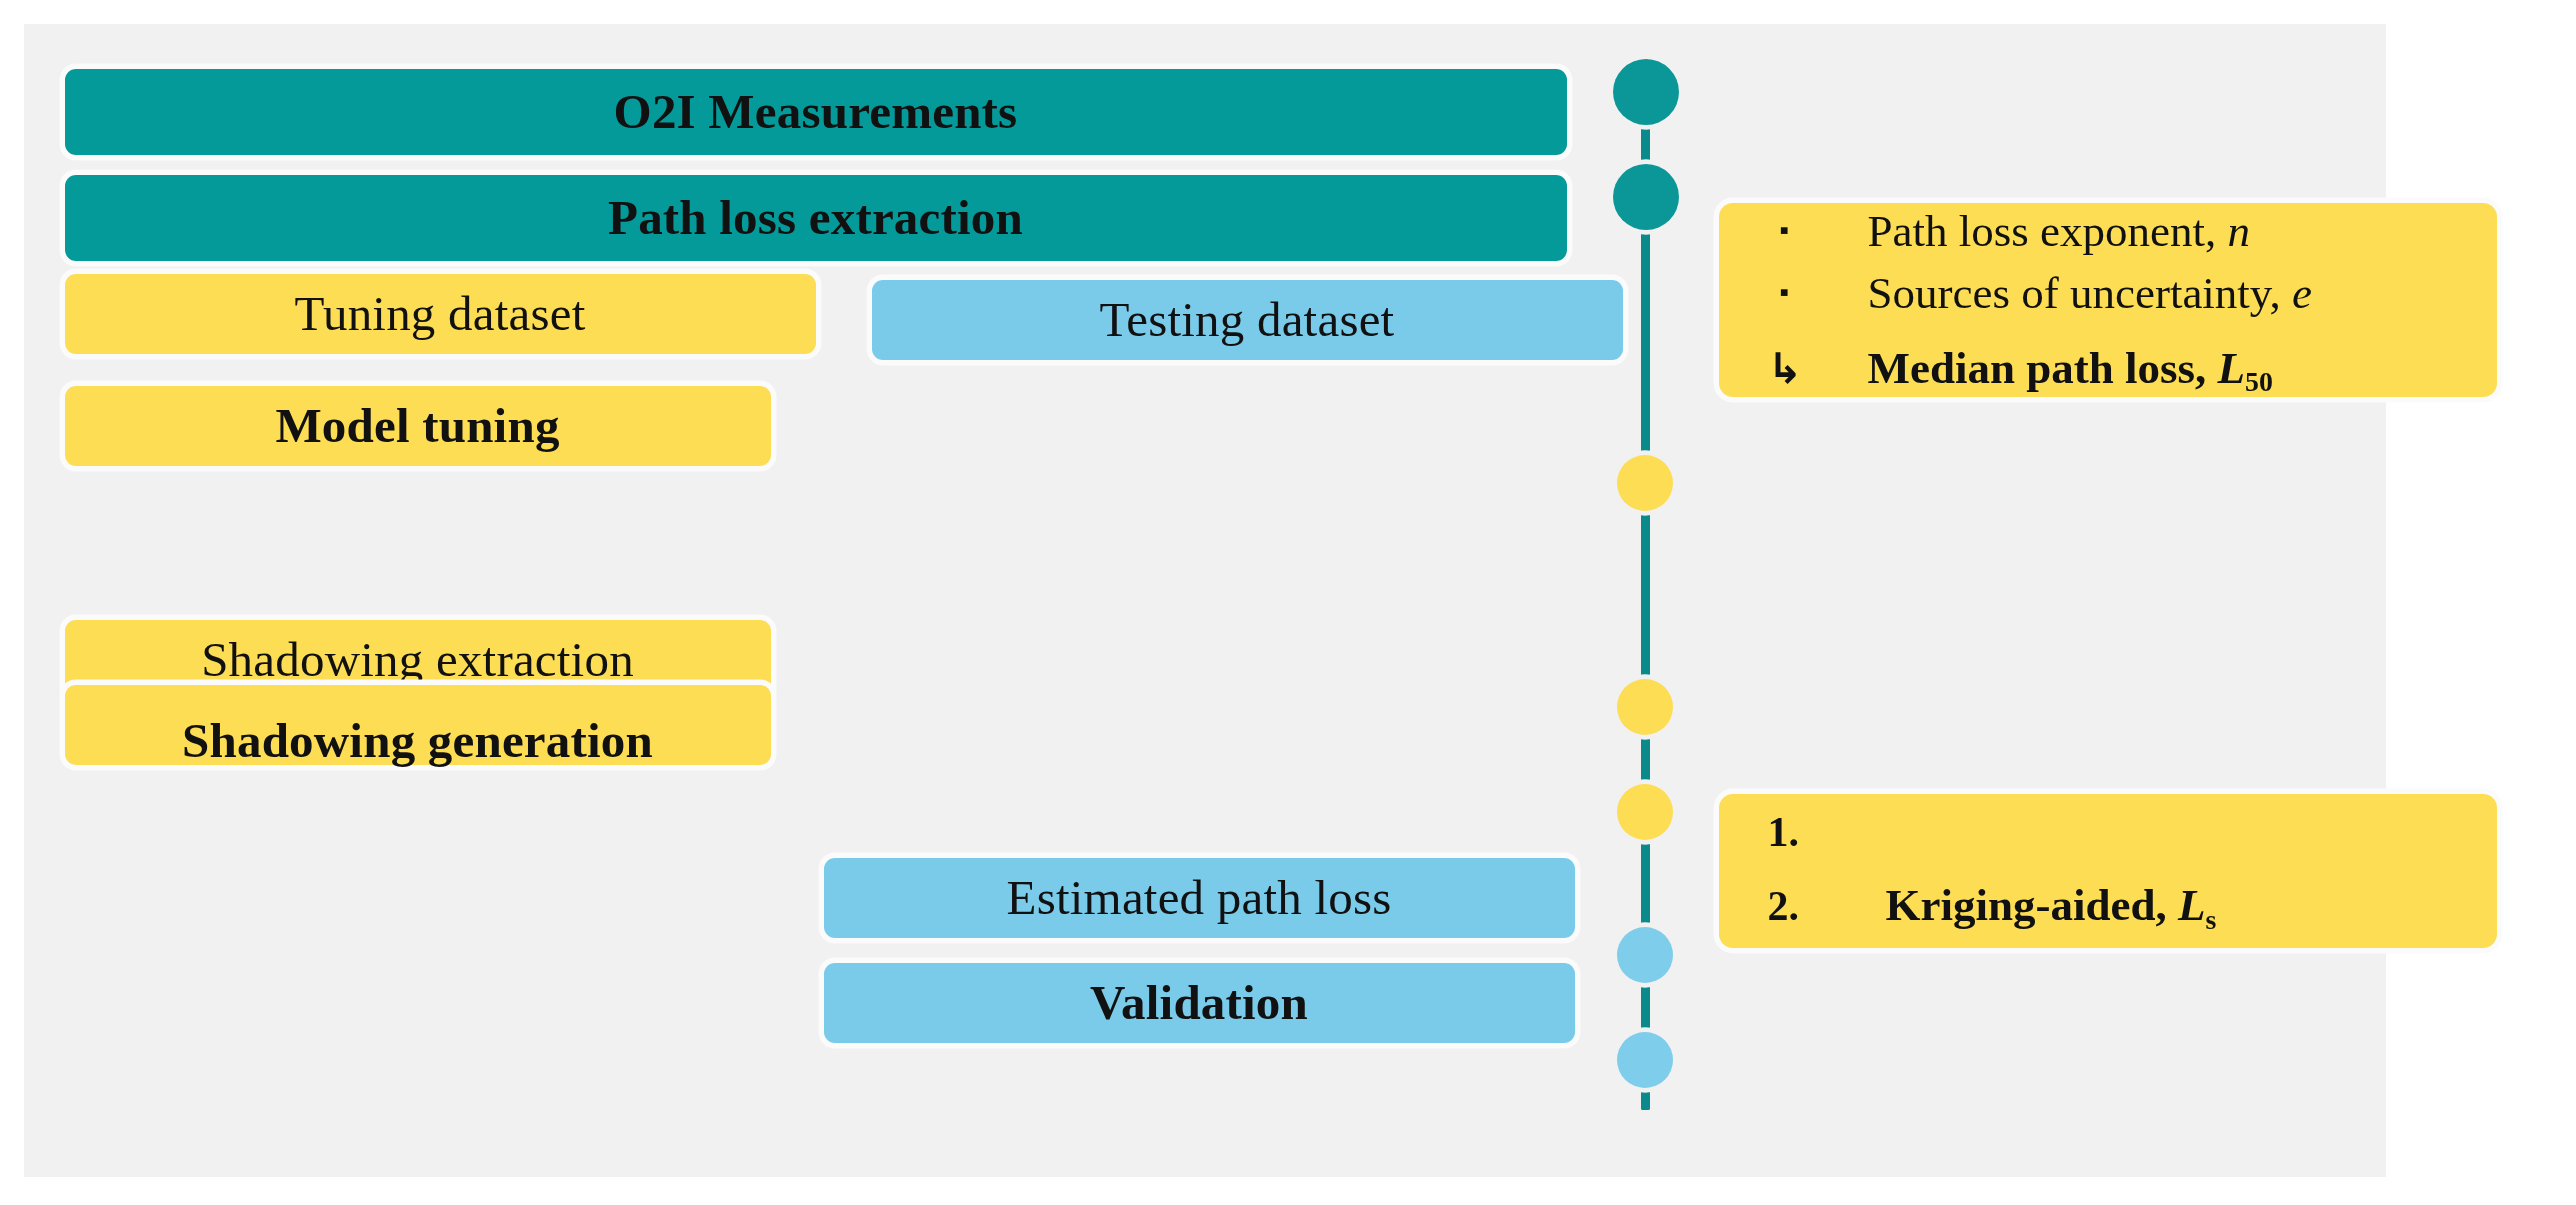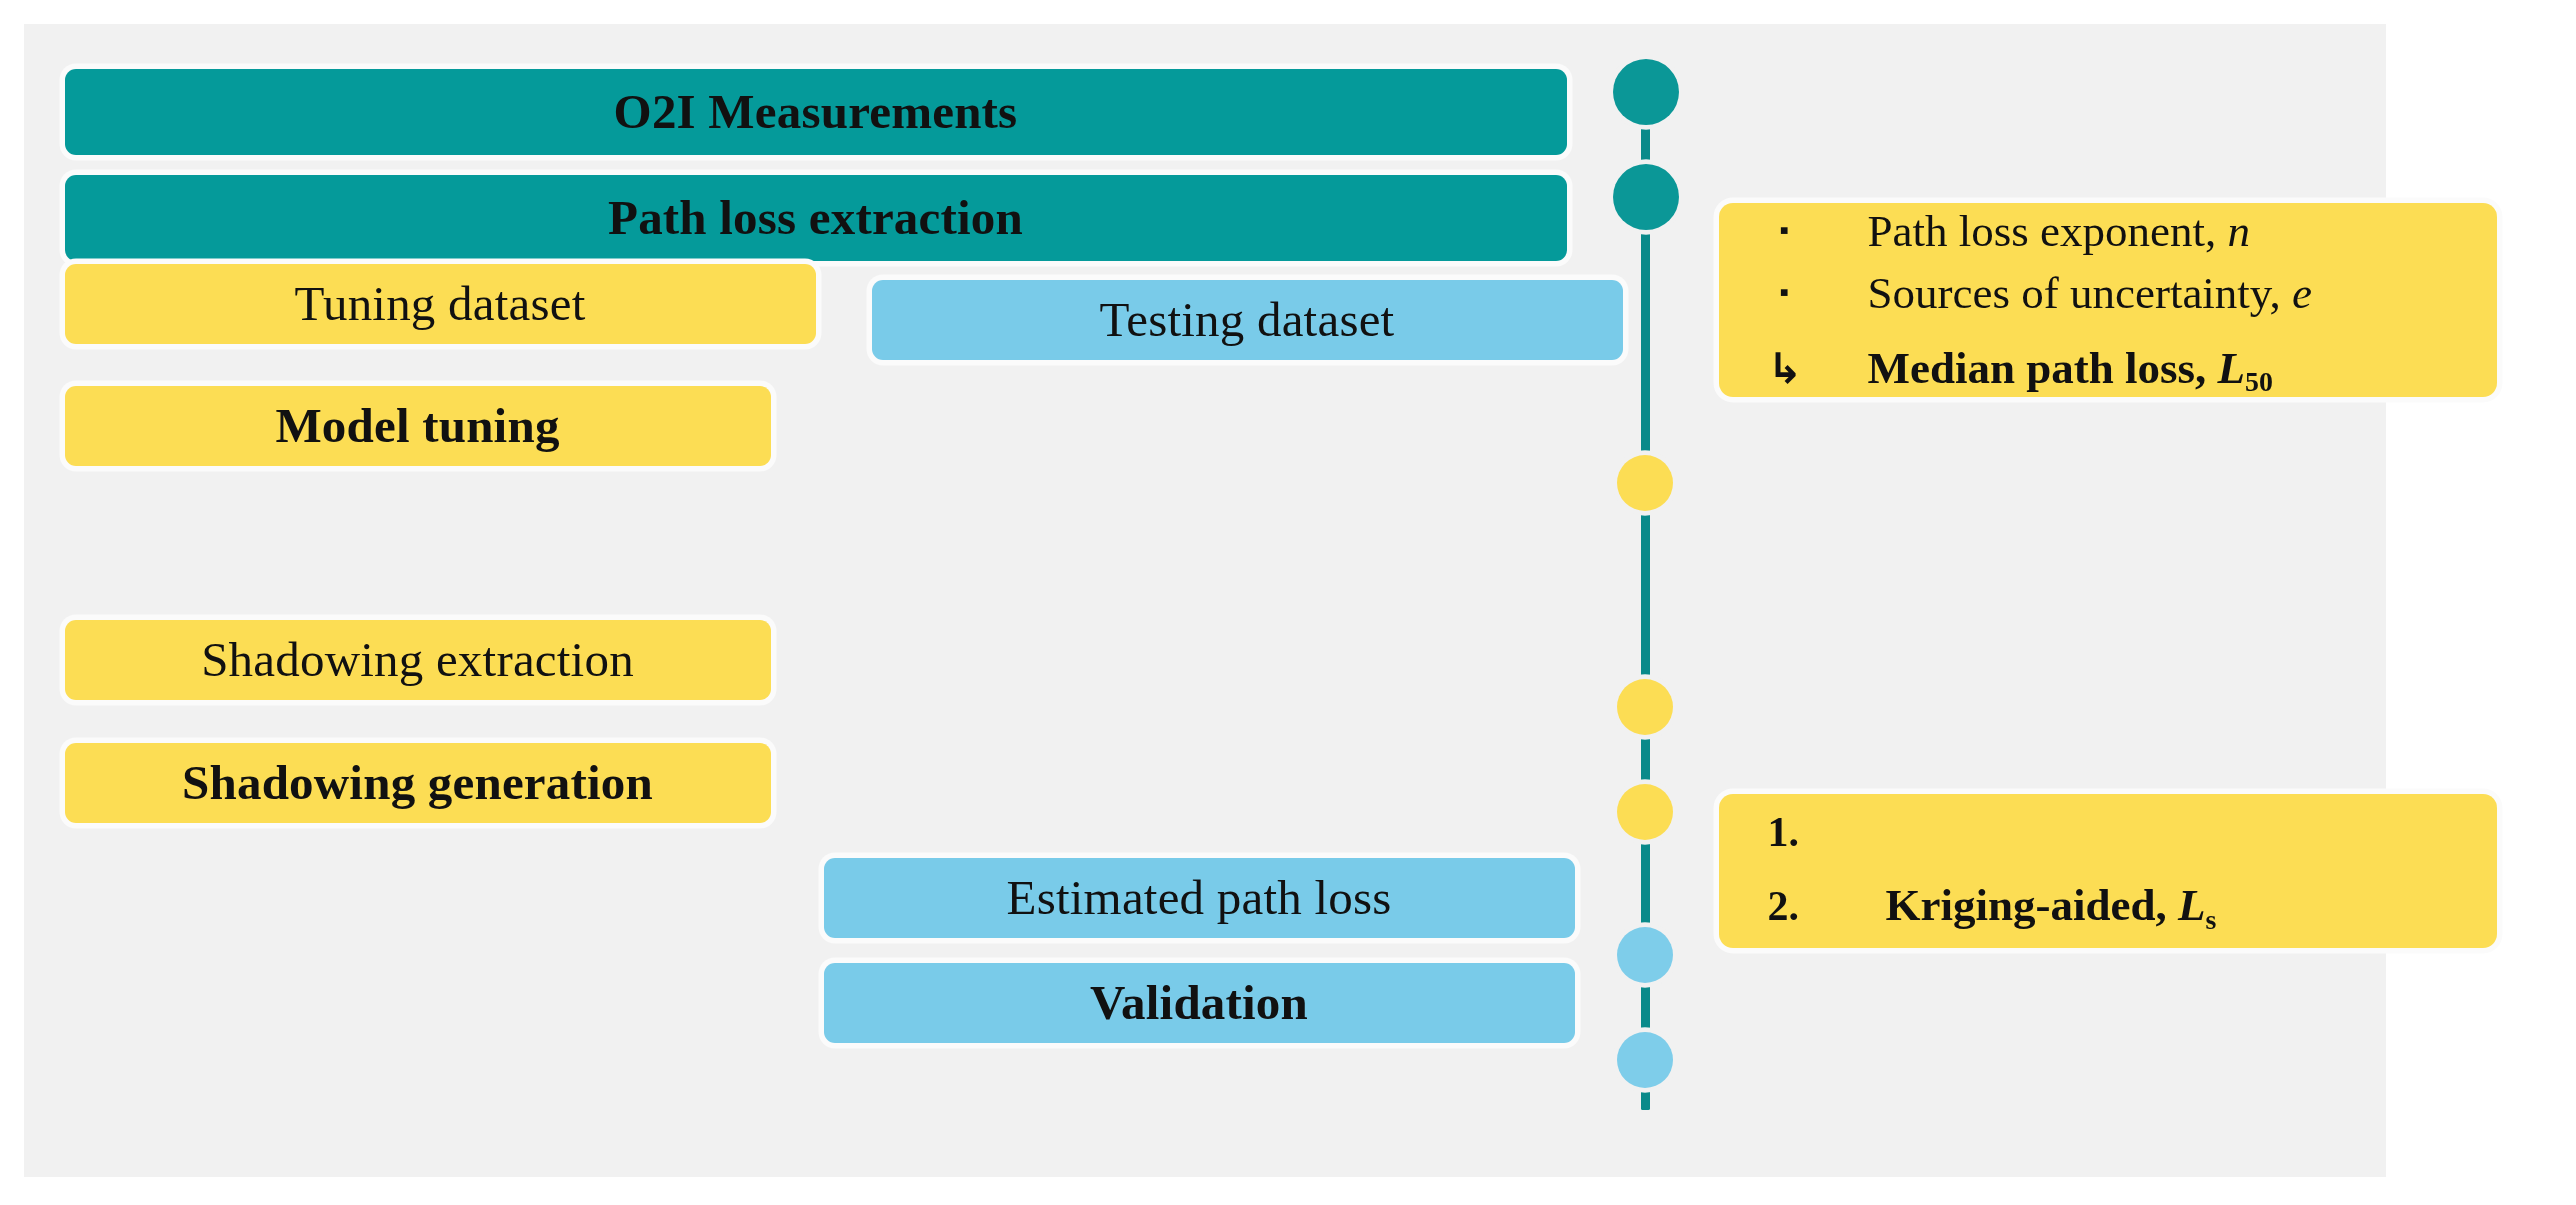--- a/index.html
+++ b/index.html
@@ -130,37 +130,37 @@
   <div class="dot blue-dot" style="left:1593px; top:1008px; width:56px; height:56px;"></div>
 
   <div class="bar teal bold" style="left:41px; top:45px; width:1502px; height:86px;">
     <span class="bar-label">O2I Measurements</span>
   </div>
 
   <div class="bar teal bold" style="left:41px; top:151px; width:1502px; height:86px;">
     <span class="bar-label">Path loss extraction</span>
   </div>
 
-  <div class="bar yellow" style="left:41px; top:240px; width:751px; height:80px;">
+  <div class="bar yellow" style="left:41px; top:250px; width:751px; height:80px;">
     <span class="bar-label">Tuning dataset</span>
   </div>
 
   <div class="bar blue" style="left:800px; top:256px; width:751px; height:80px;margin-left:48px;">
     <span class="bar-label">Testing dataset</span>
   </div>
 
   <div class="bar yellow bold" style="left:41px; top:362px; width:706px; height:80px;">
     <span class="bar-label">Model tuning</span>
   </div>
 
   <div class="bar yellow" style="left:41px; top:596px; width:706px; height:80px;">
     <span class="bar-label">Shadowing extraction</span>
   </div>
 
-  <div class="bar yellow bold" style="left:41px; top:719px; width:706px; height:80px;">
+  <div class="bar yellow bold" style="left:41px; top:661px; width:706px; height:80px;align-items:flex-end;">
     <span class="bar-label">Shadowing generation</span>
   </div>
 
   <div class="bar blue" style="left:800px; top:834px; width:751px; height:80px;">
     <span class="bar-label">Estimated path loss</span>
   </div>
 
   <div class="bar blue bold" style="left:800px; top:939px; width:751px; height:80px;">
     <span class="bar-label">Validation</span>
   </div>

